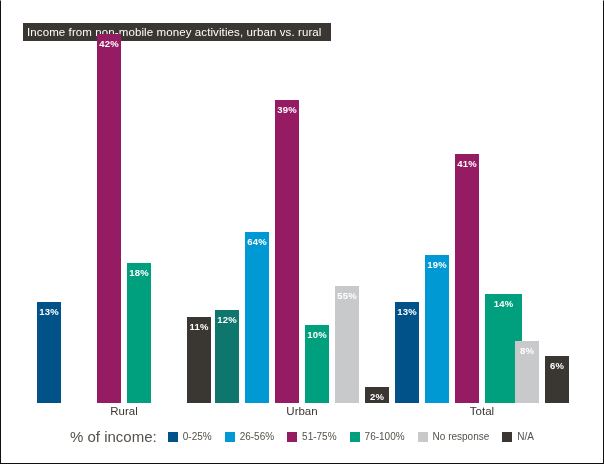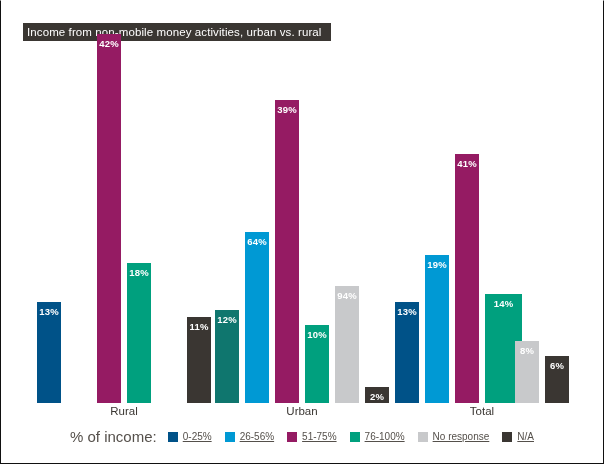--- a/index.html
+++ b/index.html
@@ -142,21 +142,20 @@
     font-size: 15px;
     color: #55504b;
     margin-right: 11px;
     white-space: nowrap;
   }
   .legend-item {
     display: flex;
     align-items: center;
     margin-right: 13px;
     white-space: nowrap;
-    text-decoration: underline;
   }
   .legend-item:last-child { margin-right: 0; }
   .legend-swatch {
     width: 10px;
     height: 10px;
     margin-right: 5px;
     flex: 0 0 auto;
   }
   .legend-text {
     font-size: 10px;
@@ -219,21 +218,21 @@
             <span class="bar-label">39%</span>
           </div>
         </div>
         <div class="bar-slot">
           <div class="bar" title="Urban 76-100%: 10%" style="background: rgb(0, 160, 126); height: 77.7778px;">
             <span class="bar-label">10%</span>
           </div>
         </div>
         <div class="bar-slot">
           <div class="bar" title="Urban No response: 15%" style="background: rgb(200, 201, 203); height: 116.667px;">
-            <span class="bar-label">94%</span>
+            <span class="bar-label">55%</span>
           </div>
         </div>
         <div class="bar-slot">
           <div class="bar" title="Urban N/A: 2%" style="background: rgb(58, 54, 50); height: 15.5556px;">
             <span class="bar-label">2%</span>
           </div>
         </div>
       </div>
       <div class="group" style="left: 372px; width: 174px;">
         <div class="bar-slot">

